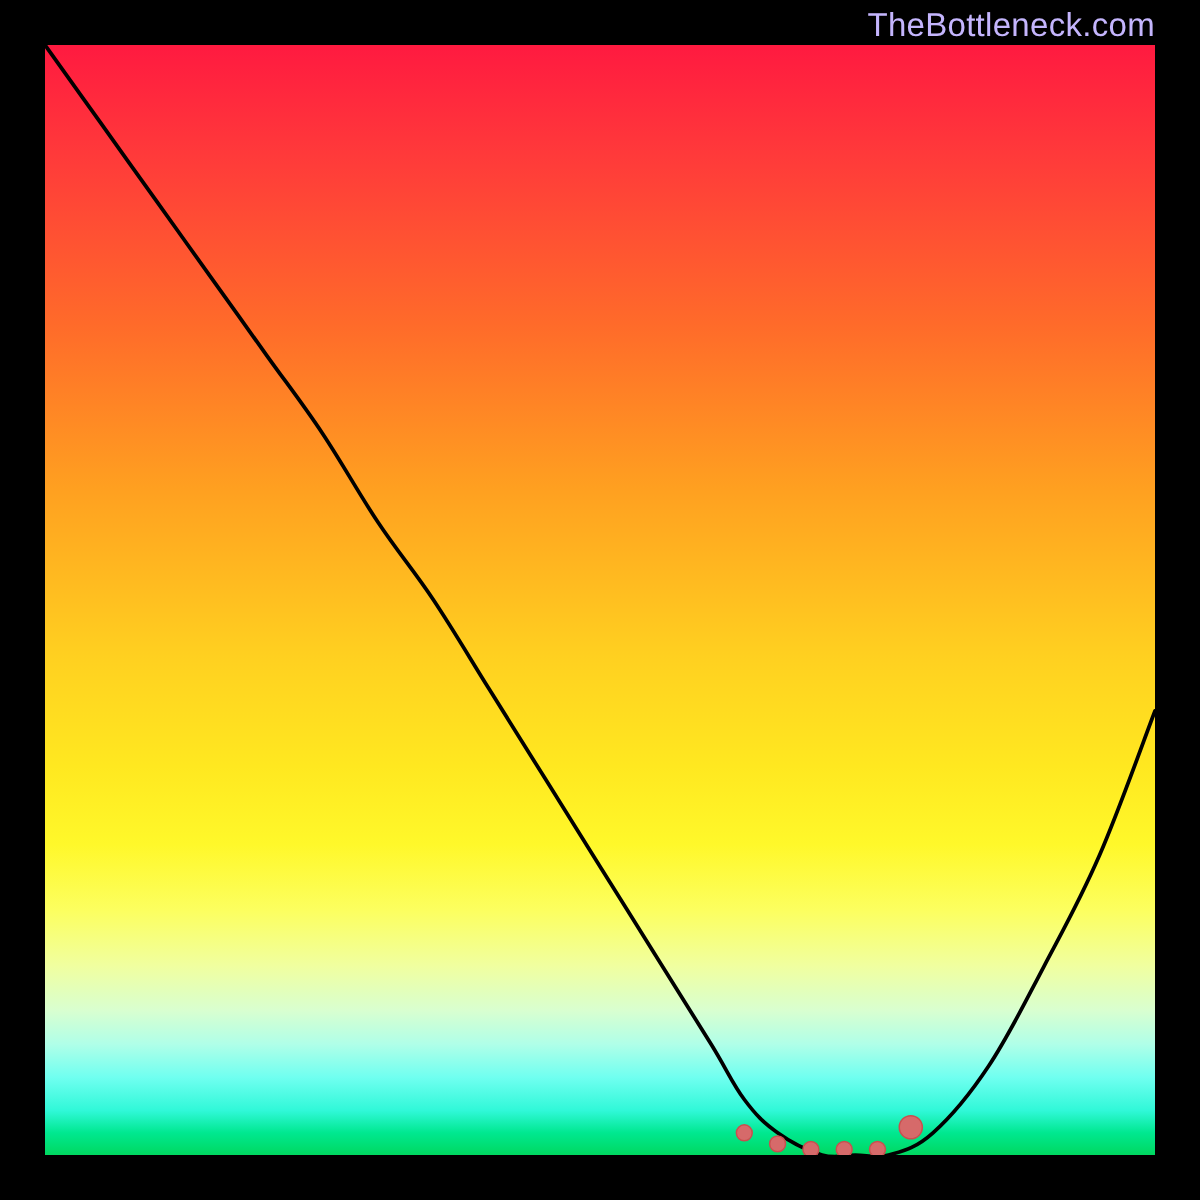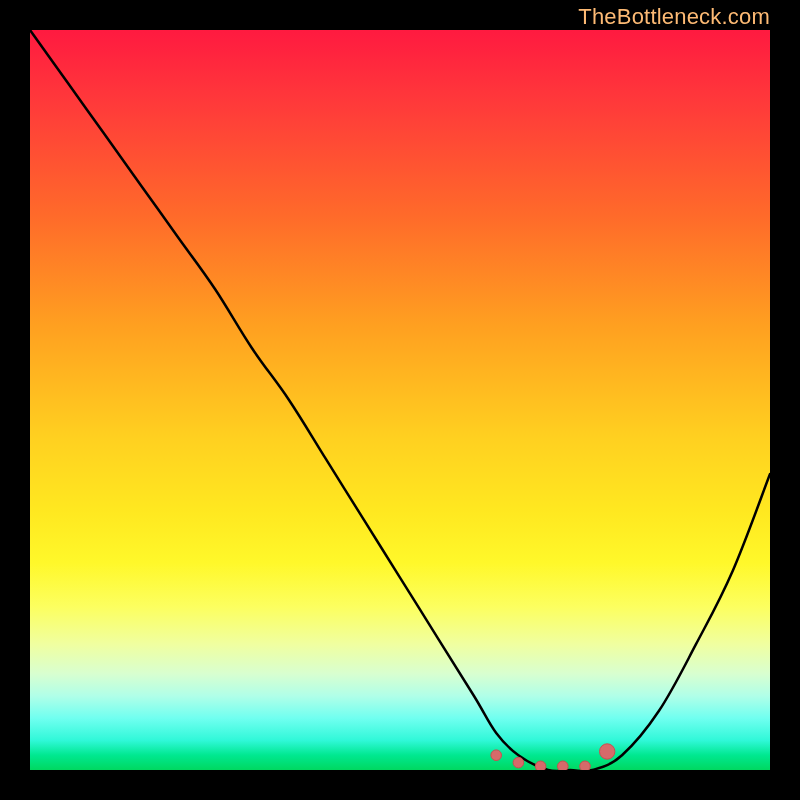--- a/index.html
+++ b/index.html
@@ -49,21 +49,21 @@
     );
   }
   .curve-svg {
     position: absolute;
     inset: 0;
   }
   .watermark {
     position: absolute;
     top: 4px;
     right: 30px;
-    color: #fdba74;
+    color: #c4b5fd;
     font-size: 22px;
     letter-spacing: 0.2px;
   }
 </style>
 </head>
 <body>
 
 <div class="frame">
 
   <div class="plot-area">

